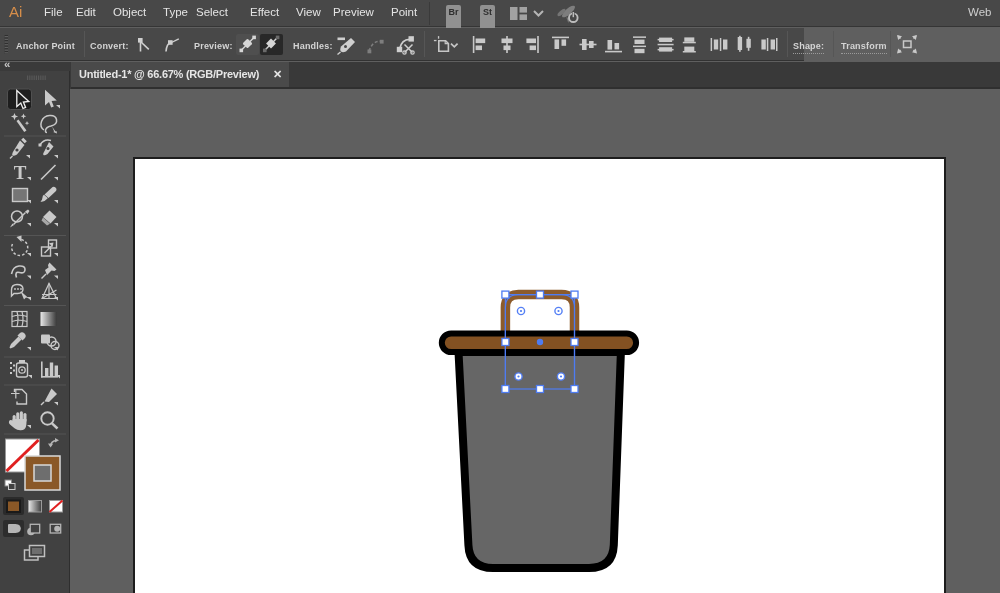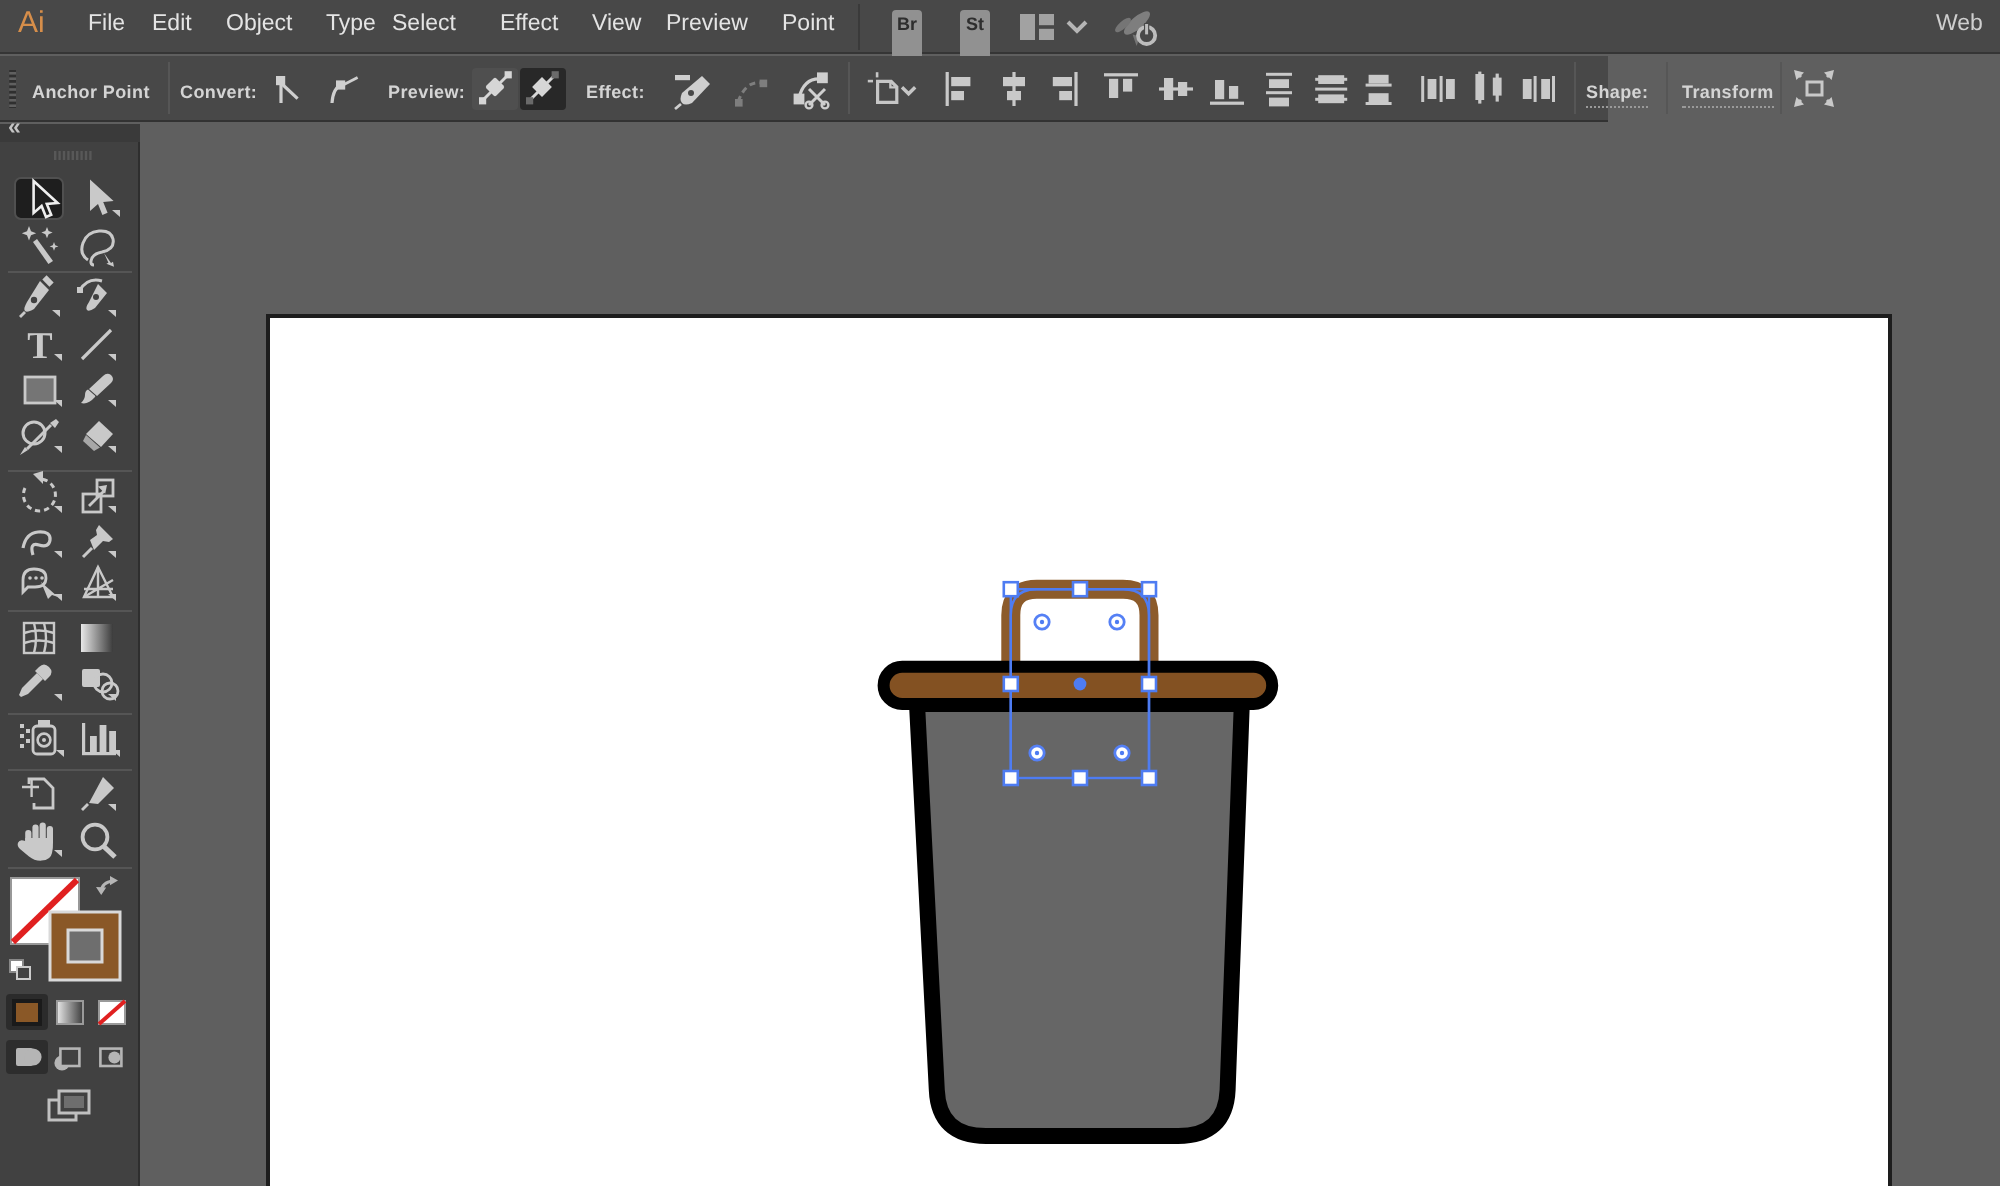--- a/index.html
+++ b/index.html
@@ -64,21 +64,21 @@
     <span class="mi" style="left:968px;color:#cfcfcf">Web</span>
   </div>
 
   <div id="controlbar">
     <span class="lbl" style="left:16px">Anchor Point</span>
     <div class="csep" style="left:84px"></div>
     <span class="lbl" style="left:90px">Convert:</span>
     <span class="lbl" style="left:194px">Preview:</span>
     <div class="tbtn" style="left:236px;background:#4f4f4f"></div>
     <div class="tbtn" style="left:259.5px;background:#282828"></div>
-    <span class="lbl" style="left:293px">Effect:</span>
+    <span class="lbl" style="left:293px">Handles:</span>
     <div class="csep" style="left:424px"></div>
     <div class="csep" style="left:787px"></div>
     <span class="lbl" style="left:793px;border-bottom:1px dotted #9a9a9a;padding-bottom:2px">Shape:</span>
     <div class="csep" style="left:833px"></div>
     <span class="lbl" style="left:841px;border-bottom:1px dotted #9a9a9a;padding-bottom:2px">Transform</span>
     <div class="csep" style="left:890px"></div>
     <svg class="cicon" style="left:0;top:0" width="1000" height="33" viewBox="0 28 1000 33">
 
       <g fill="#2f2f2f">
         <rect x="4.6" y="35" width="3.4" height="19"></rect>
@@ -213,20 +213,27 @@
       </g>
       <g fill="#c9c9c9">
         <path d="M897 35 L902 36.2 L898.2 40 Z"></path>
         <path d="M917 35 L912 36.2 L915.8 40 Z"></path>
         <path d="M897 53.5 L902 52.3 L898.2 48.5 Z"></path>
         <path d="M917 53.5 L912 52.3 L915.8 48.5 Z"></path>
       </g>
     </svg>
   </div>
 
+  <div id="tabrow">
+    <div id="tab">
+        <span class="tx">Untitled-1* @ 66.67% (RGB/Preview)</span>
+        <span class="cl">✕</span>
+      </div>
+      <div style="position:absolute;left:71px;right:0;top:25px;height:2px;background:#2f2f2f"></div>
+  </div>
   <div id="panelhead">
       <span style="position:absolute;left:4px;top:-4px;font-size:11.5px;font-weight:bold;letter-spacing:-1px">«</span>
     </div>
 
   <div id="tools">
   <svg width="70" height="522" viewBox="0 0 70 522">
 
     <g fill="#585858">
       <rect x="27" y="4.5" width="1.2" height="4.5"></rect>
           <rect x="29.2" y="4.5" width="1.2" height="4.5"></rect>

